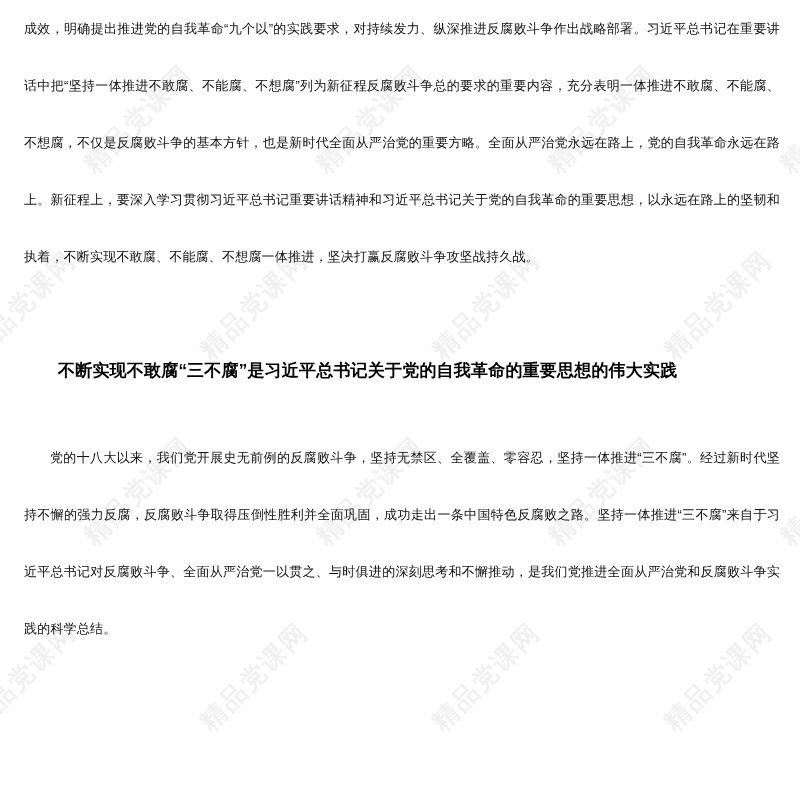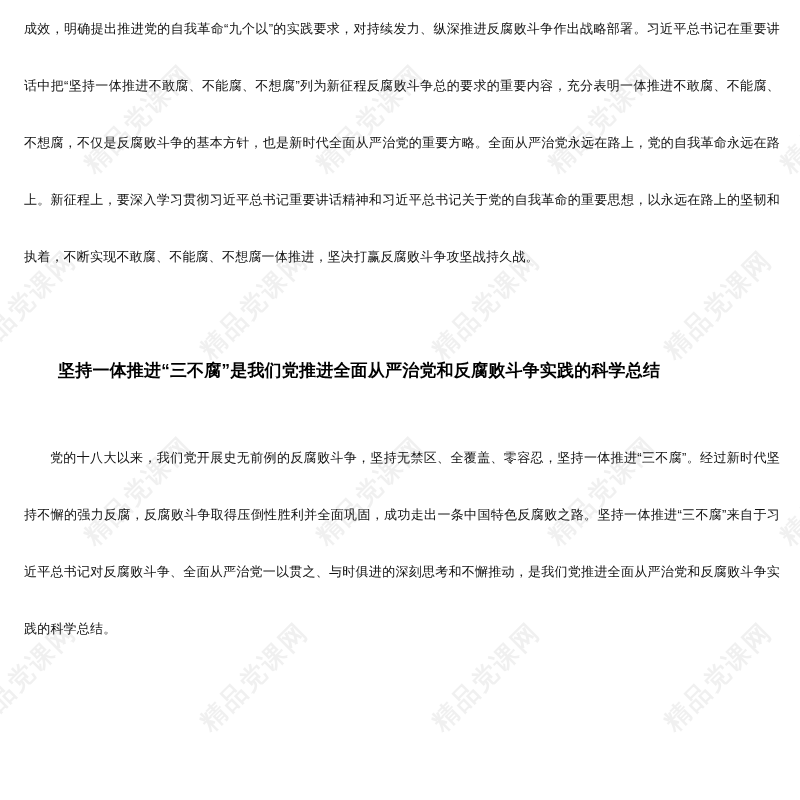--- a/index.html
+++ b/index.html
@@ -109,20 +109,20 @@
     <div class="watermark" style="color: rgb(0, 0, 0); opacity: 0.055; left: 656px; top: 714px; transform: rotate(-45deg);">精品党课网</div>
   </div>
 
 <div id="page">
   <div class="doc-body">
 
     <p class="para">成效，明确提出推进党的自我革命“九个以”的实践要求，对持续发力、纵深推进反腐败斗争作出战略部署。习近平总书记在重要讲话中把“坚持一体推进不敢腐、不能腐、不想腐”列为新征程反腐败斗争总的要求的重要内容，充分表明一体推进不敢腐、不能腐、不想腐，不仅是反腐败斗争的基本方针，也是新时代全面从严治党的重要方略。全面从严治党永远在路上，党的自我革命永远在路上。新征程上，要深入学习贯彻习近平总书记重要讲话精神和习近平总书记关于党的自我革命的重要思想，以永远在路上的坚韧和执着，不断实现不敢腐、不能腐、不想腐一体推进，坚决打赢反腐败斗争攻坚战持久战。</p>
 
     <div class="spacer-gap"></div>
 
-    <h2 class="section-heading">坚持一体推进“三不腐”是我们党推进全面从严治党和反腐败斗争实践的科学总结</h2>
+    <h2 class="section-heading">不断实现不敢腐“三不腐”是习近平总书记关于党的自我革命的重要思想的伟大实践</h2>
 
     <div class="spacer-half"></div>
 
     <p class="para indent">党的十八大以来，我们党开展史无前例的反腐败斗争，坚持无禁区、全覆盖、零容忍，坚持一体推进“三不腐”。经过新时代坚持不懈的强力反腐，反腐败斗争取得压倒性胜利并全面巩固，成功走出一条中国特色反腐败之路。坚持一体推进“三不腐”来自于习近平总书记对反腐败斗争、全面从严治党一以贯之、与时俱进的深刻思考和不懈推动，是我们党推进全面从严治党和反腐败斗争实践的科学总结。</p>
 
   </div>
 </div>
 
 </body></html>

